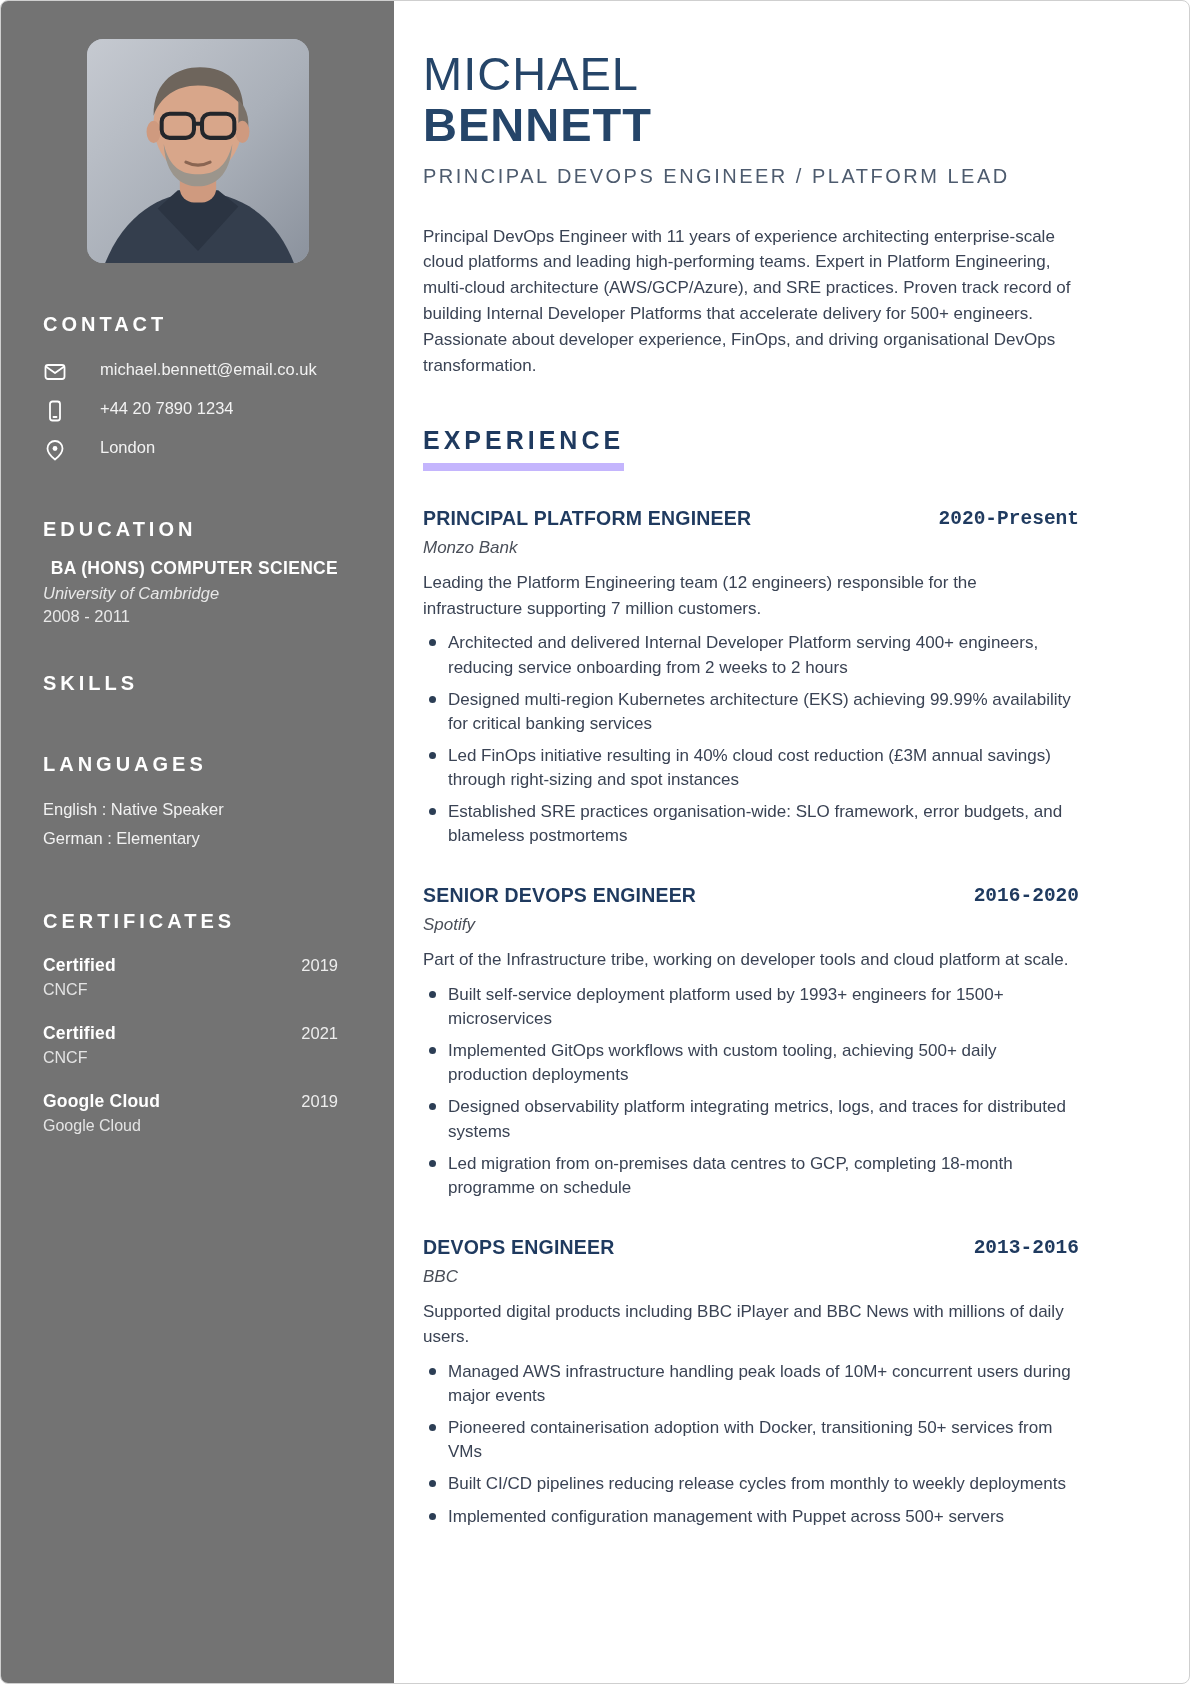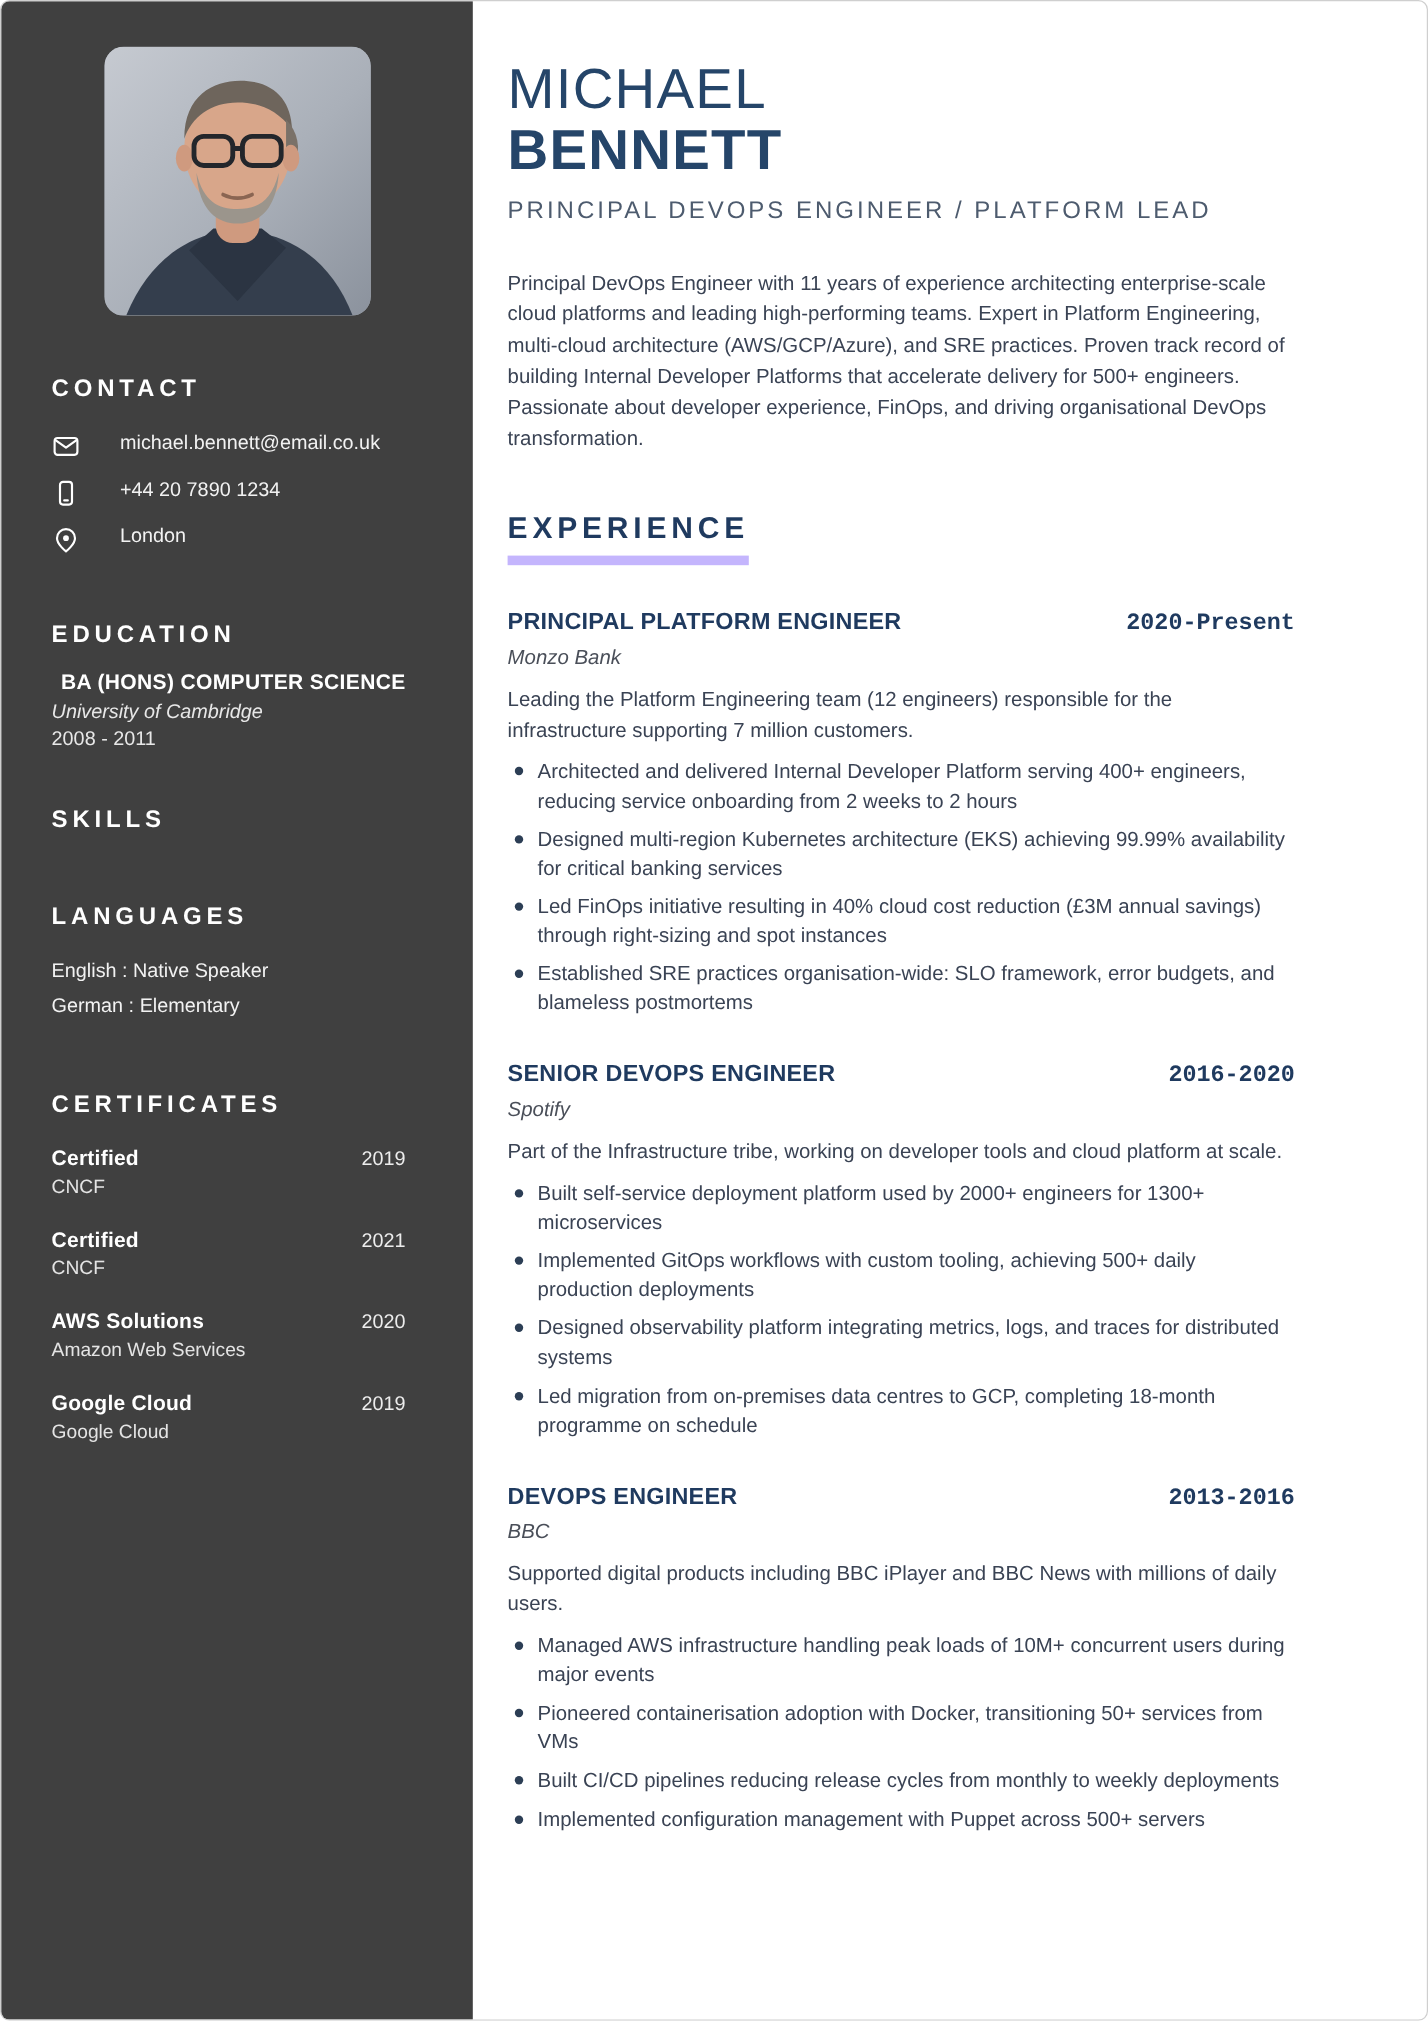--- a/index.html
+++ b/index.html
@@ -14,21 +14,21 @@
     border-radius: 8px;
     overflow: hidden;
     background: #ffffff;
     display: flex;
   }
 
   
   .sidebar {
     width: 393px;
     min-width: 393px;
-    background: #404040;
+    background: #737373;
     color: #ffffff;
     padding: 38px 0 40px 0;
   }
   .photo {
     width: 222px;
     height: 224px;
     margin: 0 auto;
     border-radius: 16px;
     overflow: hidden;
     background: #a6abb4;
@@ -253,27 +253,20 @@
         </div>
         <div class="cert-item">
           <div class="cert-row">
             <span class="cert-name">Certified</span>
             <span class="cert-year">2021</span>
           </div>
           <div class="cert-issuer">CNCF</div>
         </div>
         <div class="cert-item">
           <div class="cert-row">
-            <span class="cert-name">AWS Solutions</span>
-            <span class="cert-year">2020</span>
-          </div>
-          <div class="cert-issuer">Amazon Web Services</div>
-        </div>
-        <div class="cert-item">
-          <div class="cert-row">
             <span class="cert-name">Google Cloud</span>
             <span class="cert-year">2019</span>
           </div>
           <div class="cert-issuer">Google Cloud</div>
         </div>
       </div>
     </section>
   </aside>
 
   <main class="main">
@@ -306,21 +299,21 @@
     </section>
 
     <section class="job">
       <div class="job-head">
         <span class="job-role">SENIOR DEVOPS ENGINEER</span>
         <span class="job-dates">2016-2020</span>
       </div>
       <div class="job-company">Spotify</div>
       <p class="job-desc">Part of the Infrastructure tribe, working on developer tools and cloud platform at scale.</p>
       <div class="bullets">
-        <div class="bullet">Built self-service deployment platform used by 2000+ engineers for 1300+ microservices</div>
+        <div class="bullet">Built self-service deployment platform used by 1993+ engineers for 1500+ microservices</div>
         <div class="bullet">Implemented GitOps workflows with custom tooling, achieving 500+ daily production deployments</div>
         <div class="bullet">Designed observability platform integrating metrics, logs, and traces for distributed systems</div>
         <div class="bullet">Led migration from on-premises data centres to GCP, completing 18-month programme on schedule</div>
       </div>
     </section>
 
     <section class="job">
       <div class="job-head">
         <span class="job-role">DEVOPS ENGINEER</span>
         <span class="job-dates">2013-2016</span>

